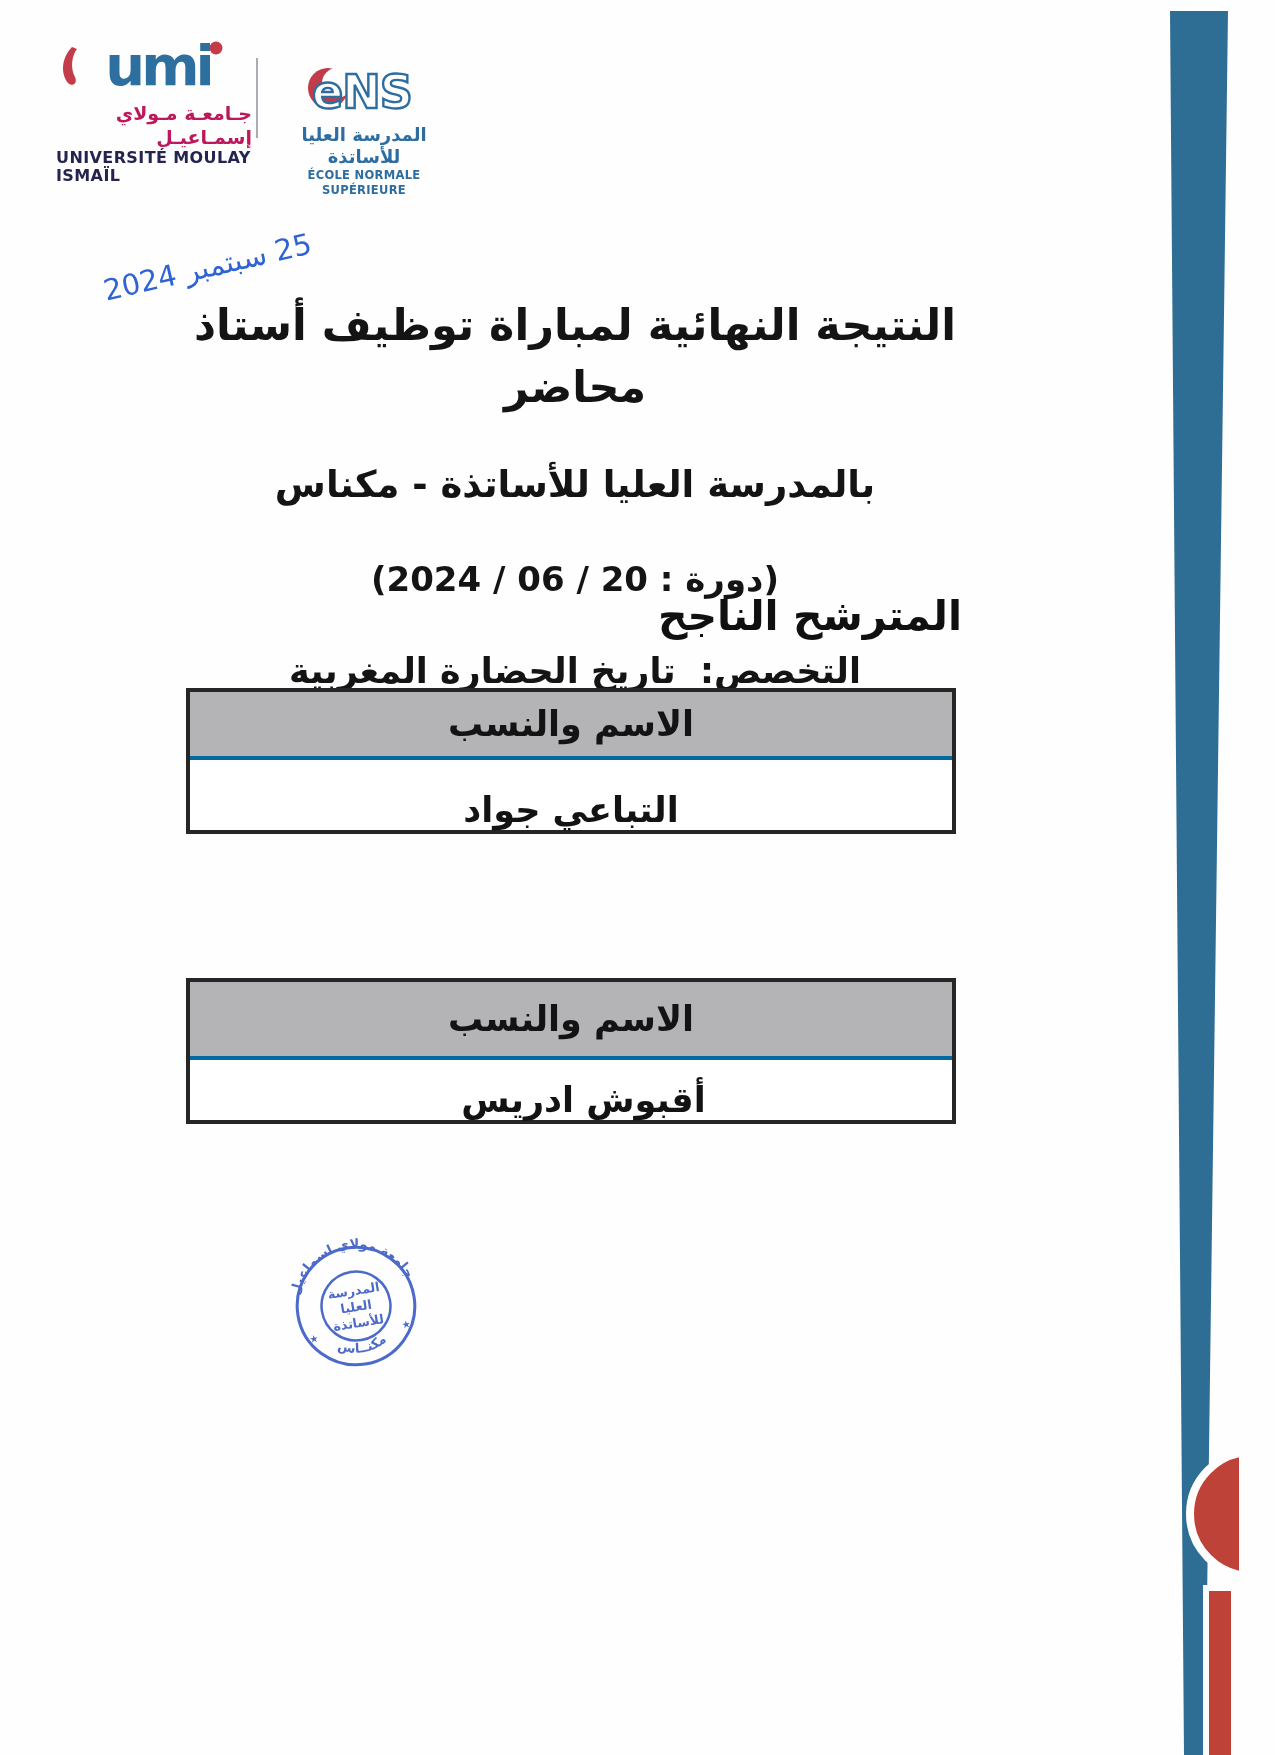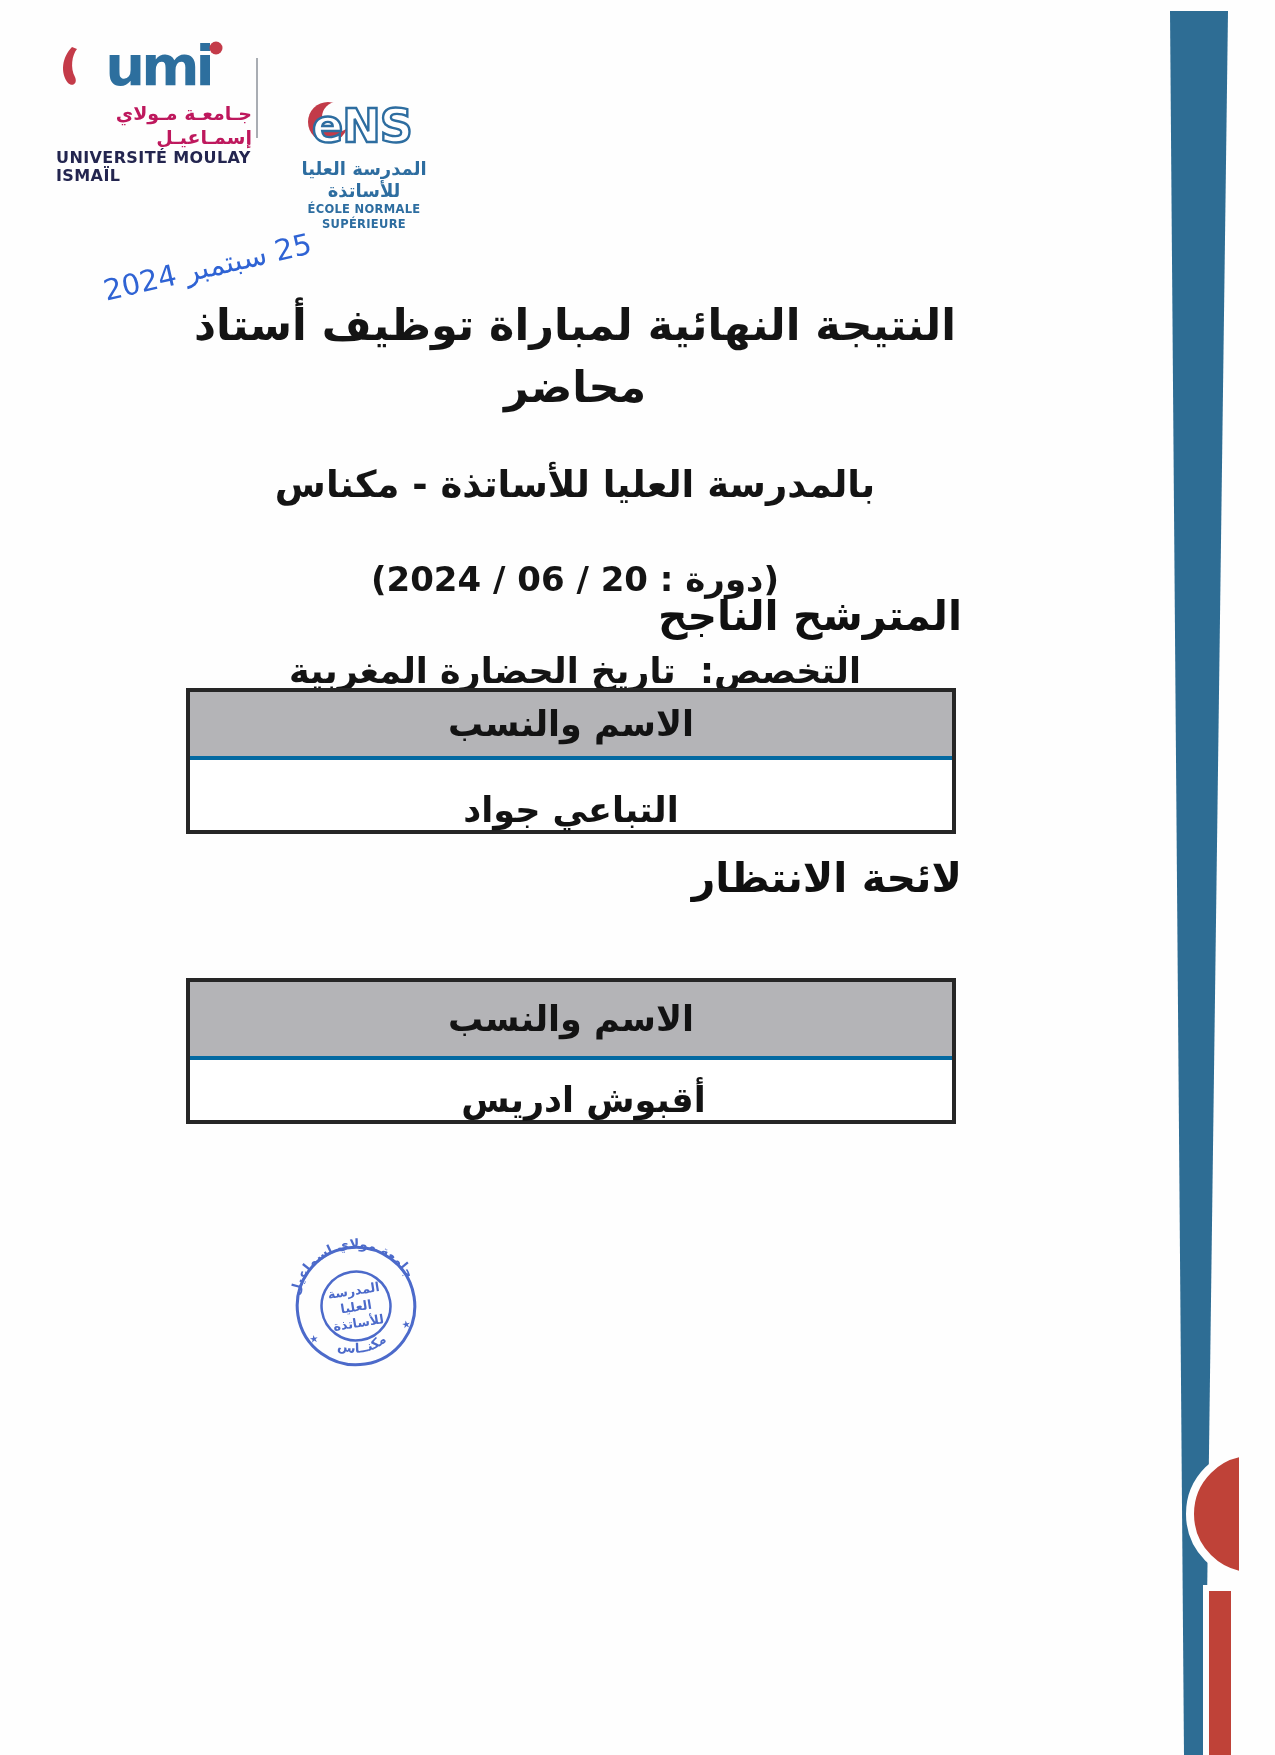--- a/index.html
+++ b/index.html
@@ -9,21 +9,21 @@
     font-family:"DejaVu Sans", sans-serif; color:#141414;
   }
 
   
   .umi-logo { position:absolute; left:56px; top:39px; width:196px; }
   .umi-name-ar { font-size:19px; font-weight:bold; color:#be185d; direction:rtl; line-height:24px; margin-top:4px; }
   .umi-name-fr { font-size:16px; font-weight:bold; color:#23254f; letter-spacing:0.4px; line-height:18px; }
 
   .logo-divider { position:absolute; left:256px; top:58px; width:2px; height:80px; background:#a9adb3; }
 
-  .ens-logo { position:absolute; left:268px; top:60px; width:192px; text-align:center;margin-top:34px; }
+  .ens-logo { position:absolute; left:268px; top:60px; width:192px; text-align:center; }
   .ens-name-ar { font-size:18px; font-weight:bold; color:#2d6da0; direction:rtl; line-height:22px; margin-top:2px; }
   .ens-name-fr { font-size:11.5px; font-weight:bold; color:#2d6da0; letter-spacing:0.3px; line-height:15px; }
 
   
   .handwritten-date {
     position:absolute; left:100px; top:250px; width:215px; text-align:center;
     direction:rtl; color:#2f63d4; font-size:29px; font-weight:500; letter-spacing:1px;
     transform:rotate(-13deg);
   }
 
@@ -107,21 +107,20 @@
   </div>
 
   <div class="section-heading h-winner">المترشح الناجح</div>
   <div class="doc-table t-winner">
     <div class="thead">الاسم والنسب</div>
     <div class="trow">
       <span>التباعي جواد</span>
     </div>
   </div>
 
-  <div class="section-heading h-waiting">لائحة الانتظار</div>
   <div class="doc-table t-waiting">
     <div class="thead">الاسم والنسب</div>
     <div class="trow">
       <span>أقبوش ادريس</span>
     </div>
   </div>
 
   <svg class="stamp" viewBox="0 0 150 150">
     <defs>
       <path id="stArcTop" d="M 18,75 A 57,57 0 0 1 132,75"></path>

